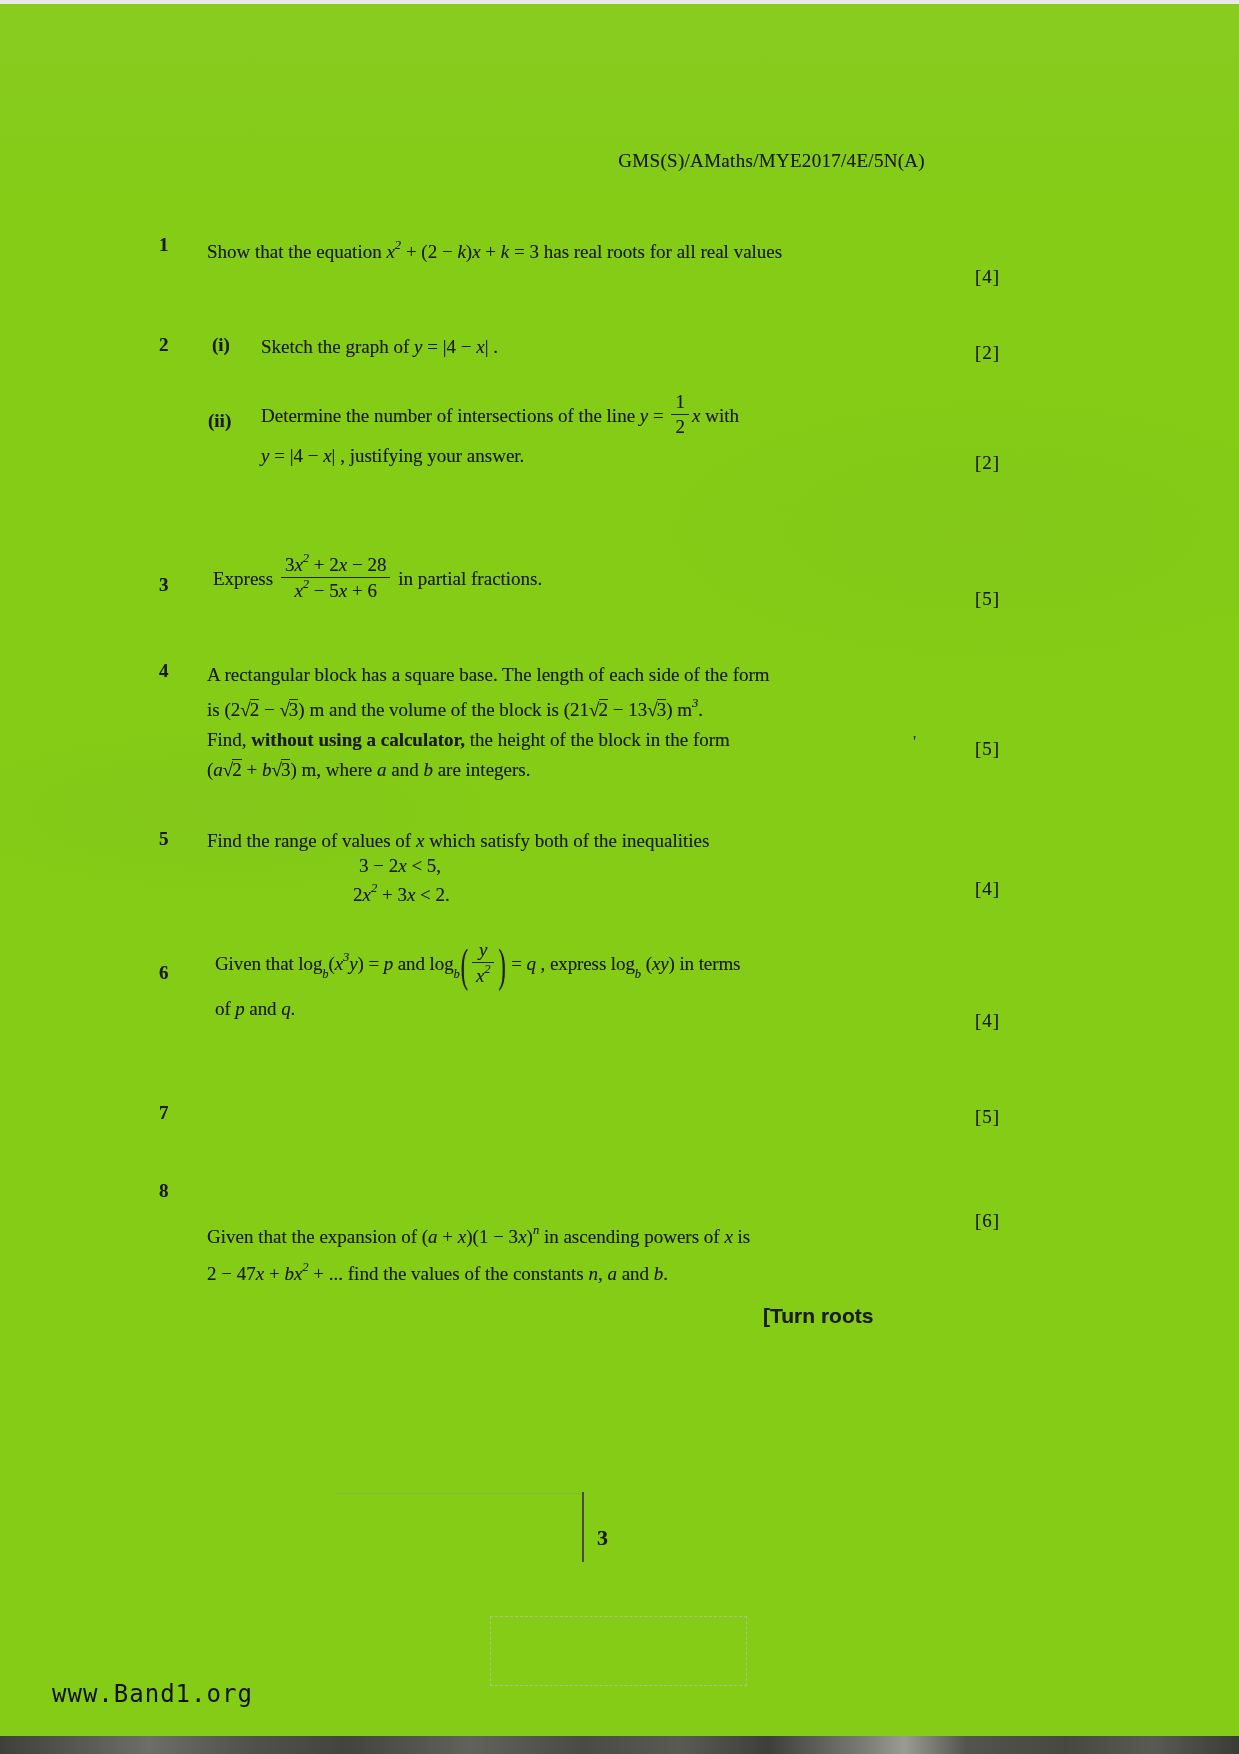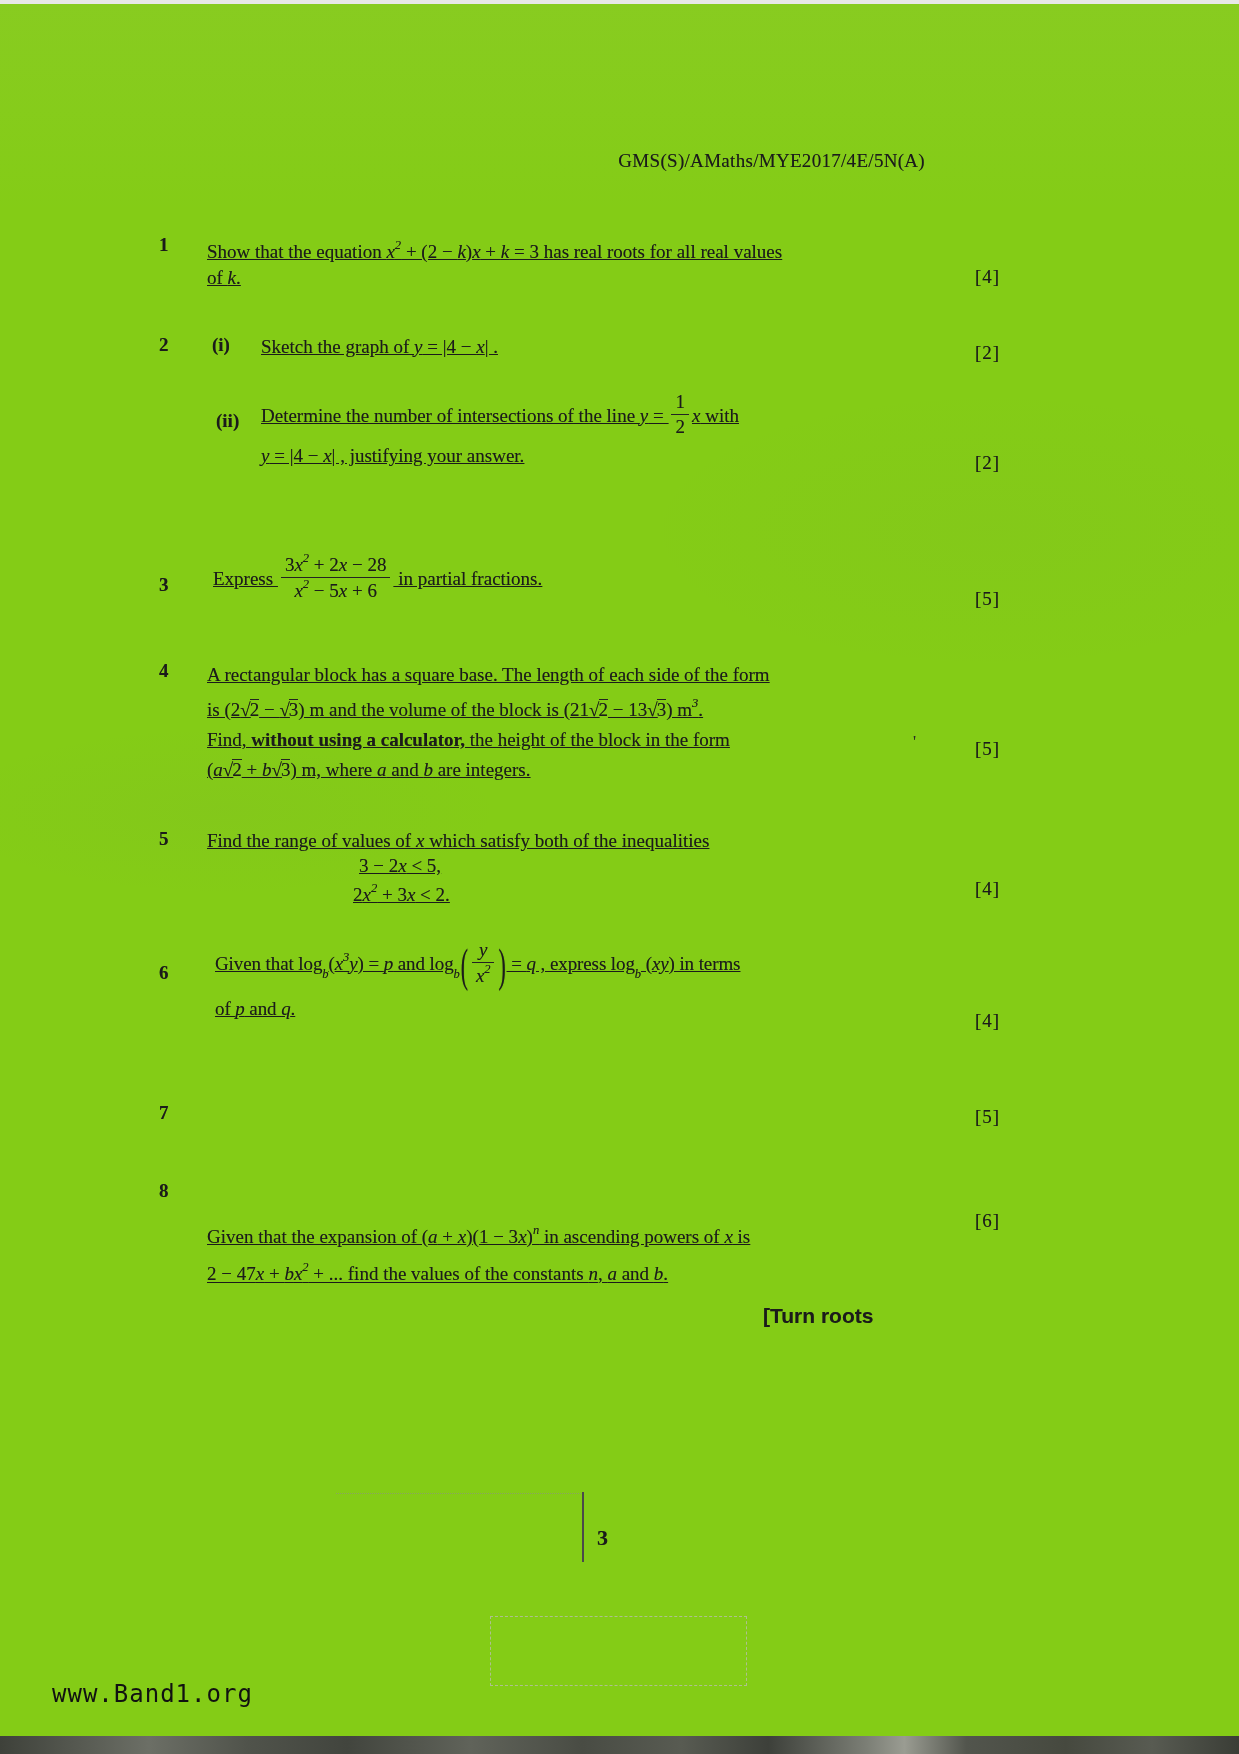--- a/index.html
+++ b/index.html
@@ -25,21 +25,21 @@
   .mi{font-style:italic;}
   sup{font-size:66%;position:relative;top:-0.15em;vertical-align:super;font-style:italic;}
   sub{font-size:66%;position:relative;top:0.25em;vertical-align:sub;font-style:italic;}
   .fr{display:inline-block;vertical-align:middle;text-align:center;margin:0 3px;transform:translateY(-3px);}
   .fr .num{display:block;padding:0 4px 1px;border-bottom:1.3px solid #232323;line-height:1.15;}
   .fr .den{display:block;padding:1px 4px 0;line-height:1.15;}
   .bigp{display:inline-block;transform:scaleY(2.15);transform-origin:center;
     vertical-align:middle;font-size:1.15em;font-weight:400;margin:0 1px;}
   .rad-sym{margin-right:-1px;}
   .rad-body{display:inline-block;border-top:1.2px solid #232323;line-height:1.1;padding-top:0px;}
-  .line{white-space:nowrap;text-decoration:underline;}
+  .line{white-space:nowrap;}
   .q5-indent-a{margin-left:152px;}
   .q5-indent-b{margin-left:146px;}
   .turn-over{position:absolute;left:763px;top:1300px;
     font-family:"Liberation Sans","DejaVu Sans",sans-serif;font-weight:bold;font-size:21px;}
   .page-num-divider{position:absolute;left:582px;top:1488px;width:1.5px;height:70px;background:#4a4a4a;}
   .page-num{position:absolute;left:597px;top:1521px;font-size:22px;font-weight:600;}
   .dot-line{position:absolute;left:336px;top:1489px;width:245px;height:0;
     border-top:1.5px dotted #8d8d8d;opacity:0.65;}
   .ghost-box{position:absolute;left:490px;top:1612px;width:255px;height:68px;
     border:1px dashed #bcbcb8;opacity:0.75;}
@@ -58,32 +58,31 @@
 <body>
 
 <div class="page">
   <div class="scan-tint"></div>
 
   <div class="header-code">GMS(S)/AMaths/MYE2017/4E/5N(A)</div>
 
   <div class="qnum" style="top:230px">1</div>
   <div class="qtext" style="left:207px;top:230px;width:690px">
     <div class="line">Show that the equation <span class="mi">x</span><sup>2</sup> + (2 − <span class="mi">k</span>)<span class="mi">x</span> + <span class="mi">k</span> = 3 has real roots for all real values</div>
-    <div class="line">of <span class="mi">k</span>.</div>
   </div>
   <div class="marks" style="top:262px">[4]</div>
 
   <div class="qnum" style="top:330px">2</div>
   <div class="qlabel" style="left:212px;top:330px">(i)</div>
   <div class="qtext" style="left:261px;top:330px;width:640px">
     <div class="line">Sketch the graph of <span class="mi">y</span> = |4 − <span class="mi">x</span>| .</div>
   </div>
   <div class="marks" style="top:338px">[2]</div>
 
-  <div class="qlabel" style="left:216px;top:406px">(ii)</div>
+  <div class="qlabel" style="left:208px;top:406px">(ii)</div>
   <div class="qtext" style="left:261px;top:390px;width:660px">
     <div class="line">Determine  the number of intersections of the line  <span class="mi">y</span> = <span class="fr"><span class="num">1</span><span class="den">2</span></span><span class="mi">x</span>  with</div>
     <div class="line" style="margin-top:2px"><span class="mi">y</span> = |4 − <span class="mi">x</span>| , justifying your answer.</div>
   </div>
   <div class="marks" style="top:448px">[2]</div>
 
   <div class="qnum" style="top:570px">3</div>
   <div class="qtext" style="left:213px;top:552px;width:700px">
     <div class="line">Express  <span class="fr"><span class="num">3<span class="mi">x</span><sup>2</sup> + 2<span class="mi">x</span> − 28</span><span class="den"><span class="mi">x</span><sup>2</sup> − 5<span class="mi">x</span> + 6</span></span>  in partial fractions.</div>
   </div>

